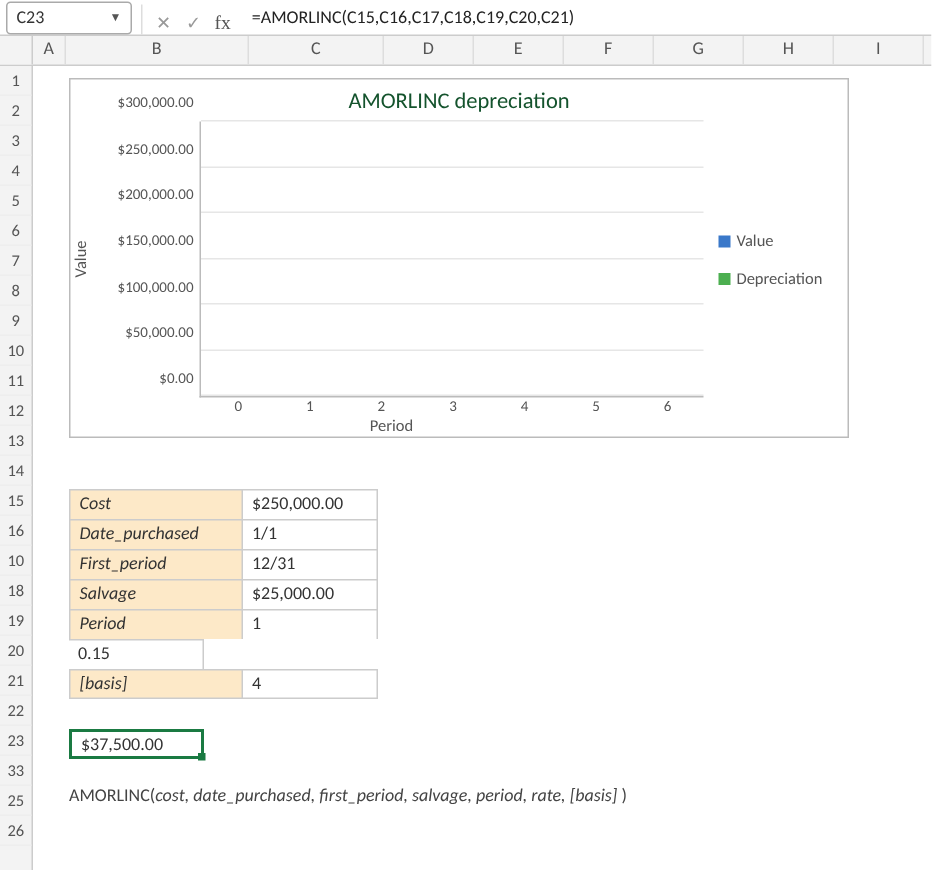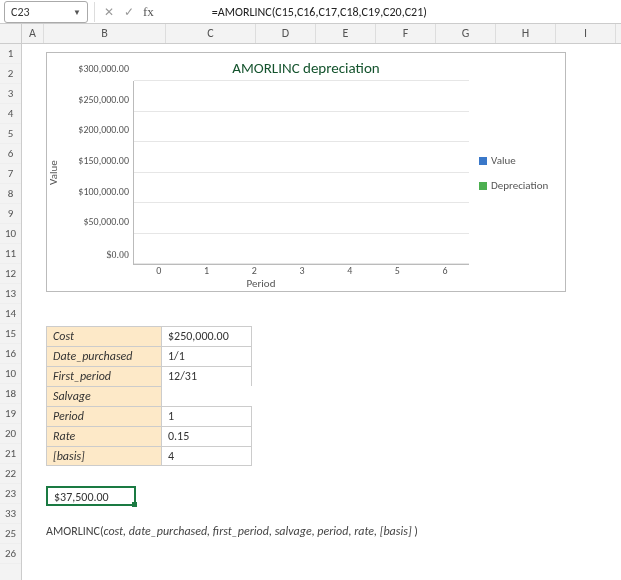--- a/index.html
+++ b/index.html
@@ -9,21 +9,21 @@
     font-size: 12px;
     background: #fff;
     color: #333;
     width: 621px;
     height: 580px;
     overflow: hidden;
   }
   
   .formula-bar {
     display: flex;
-    align-items: center;
+    align-items: flex-end;
     height: 24px;
     border-bottom: 1px solid #ccc;
     background: #fff;
   }
   .namebox {
     width: 84px;
     height: 22px;
     border: 1px solid #aaa;
     border-radius: 3px;
     margin: 0 4px;
@@ -57,21 +57,20 @@
     padding: 0 4px 0 2px;
   }
   .formula-input {
     flex: 1;
     padding: 0 6px;
     font-size: 12px;
     color: #222;
     height: 100%;
     display: flex;
     align-items: center;
-    margin-left: 44px;
   }
   
   .col-headers {
     display: flex;
     height: 20px;
     background: #f3f3f3;
     border-bottom: 1px solid #ccc;
   }
   .corner {
     width: 22px;
@@ -337,21 +336,21 @@
       <div class="row-h">25</div>
       <div class="row-h">26</div>
     </div>
   <div class="cells">
 
     <div class="chart">
       <div class="chart-title">AMORLINC depreciation</div>
       <div class="chart-body">
         <div class="ylabel">Value</div>
         <div class="yticks" id="yticks">
-            <div class="ytick" style="bottom: 0%; font-family: Liberation Serif, serif;">$0.00</div>
+            <div class="ytick" style="bottom: 0%;">$0.00</div>
             <div class="ytick" style="bottom: 16.6667%;">$50,000.00</div>
             <div class="ytick" style="bottom: 33.3333%;">$100,000.00</div>
             <div class="ytick" style="bottom: 50%;">$150,000.00</div>
             <div class="ytick" style="bottom: 66.6667%;">$200,000.00</div>
             <div class="ytick" style="bottom: 83.3333%;">$250,000.00</div>
             <div class="ytick" style="bottom: 100%;">$300,000.00</div>
           </div>
         <div class="plot" id="plot">
             <div class="hgrid" style="bottom: 0%;"></div>
             <div class="hgrid" style="bottom: 16.6667%;"></div>
@@ -420,27 +419,27 @@
         <div class="dt-row">
           <div class="dt-label">Date_purchased</div>
           <div class="dt-value">1/1</div>
         </div>
         <div class="dt-row">
           <div class="dt-label">First_period</div>
           <div class="dt-value">12/31</div>
         </div>
         <div class="dt-row">
           <div class="dt-label">Salvage</div>
+          <div class="dt-value">$25,000.00</div>
         </div>
         <div class="dt-row">
           <div class="dt-label">Period</div>
           <div class="dt-value">1</div>
         </div>
         <div class="dt-row">
-          <div class="dt-label">Rate</div>
           <div class="dt-value">0.15</div>
         </div>
         <div class="dt-row">
           <div class="dt-label">[basis]</div>
           <div class="dt-value">4</div>
         </div>
       </div>
 
     <div class="result-row">
       <div class="result-value">

